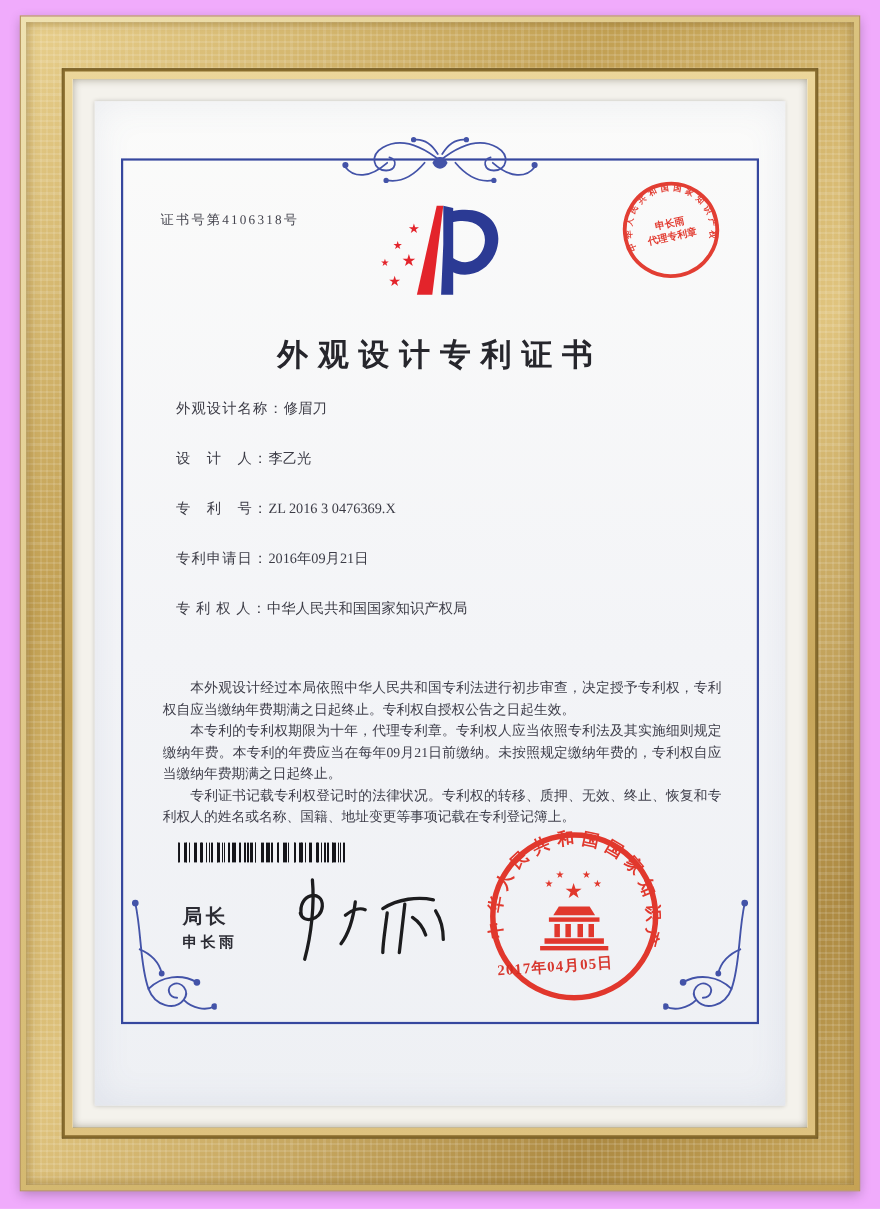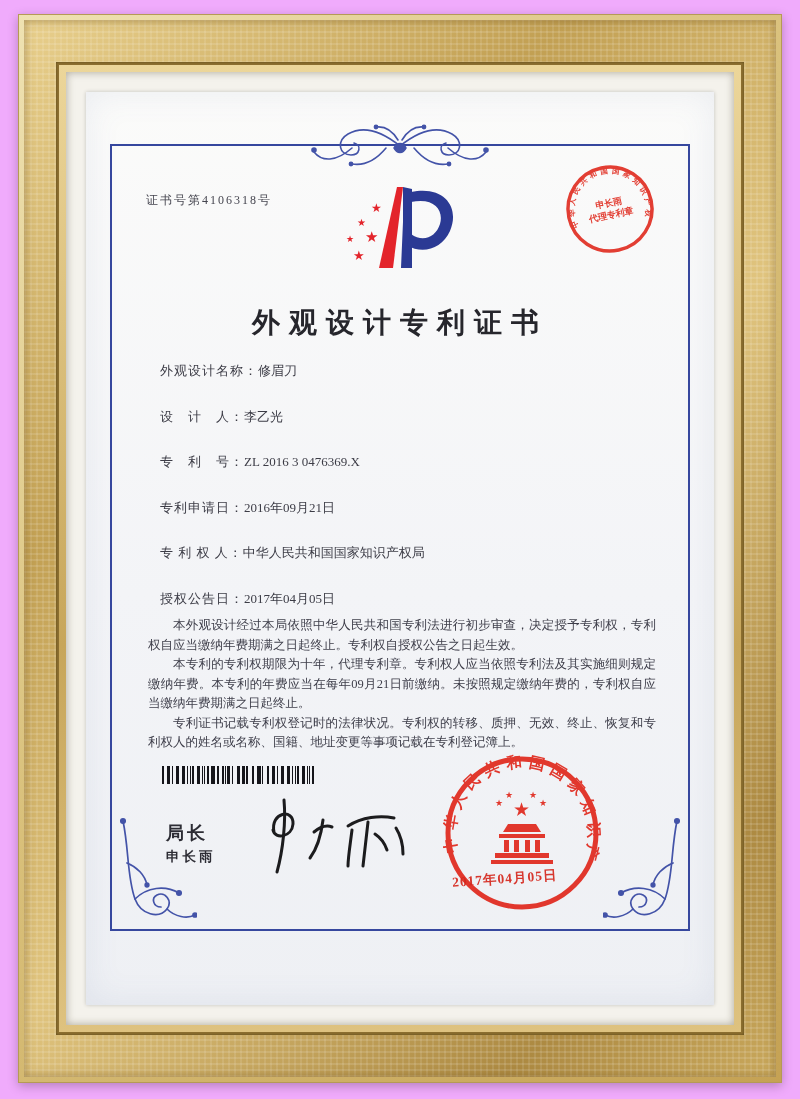--- a/index.html
+++ b/index.html
@@ -132,21 +132,20 @@
               </svg>
 
               <div class="title">外观设计专利证书</div>
 
               <div class="fields">
                 <div class="field"><span class="lab">外观设计名称：</span><span>修眉刀</span></div>
                 <div class="field"><span class="lab">设　计　人：</span><span>李乙光</span></div>
                 <div class="field"><span class="lab">专　利　号：</span><span>ZL 2016 3 0476369.X</span></div>
                 <div class="field"><span class="lab">专利申请日：</span><span>2016年09月21日</span></div>
                 <div class="field"><span class="lab">专 利 权 人：</span><span>中华人民共和国国家知识产权局</span></div>
-                <div class="field"><span class="lab">授权公告日：</span><span>2017年04月05日</span></div>
               </div>
 
               <div class="paras">
                 <p>本外观设计经过本局依照中华人民共和国专利法进行初步审查，决定授予专利权，专利权自应当缴纳年费期满之日起终止。专利权自授权公告之日起生效。</p>
                 <p>本专利的专利权期限为十年，代理专利章。专利权人应当依照专利法及其实施细则规定缴纳年费。本专利的年费应当在每年09月21日前缴纳。未按照规定缴纳年费的，专利权自应当缴纳年费期满之日起终止。</p>
                 <p>专利证书记载专利权登记时的法律状况。专利权的转移、质押、无效、终止、恢复和专利权人的姓名或名称、国籍、地址变更等事项记载在专利登记簿上。</p>
               </div>
 
               <div class="barcode"></div>
 

